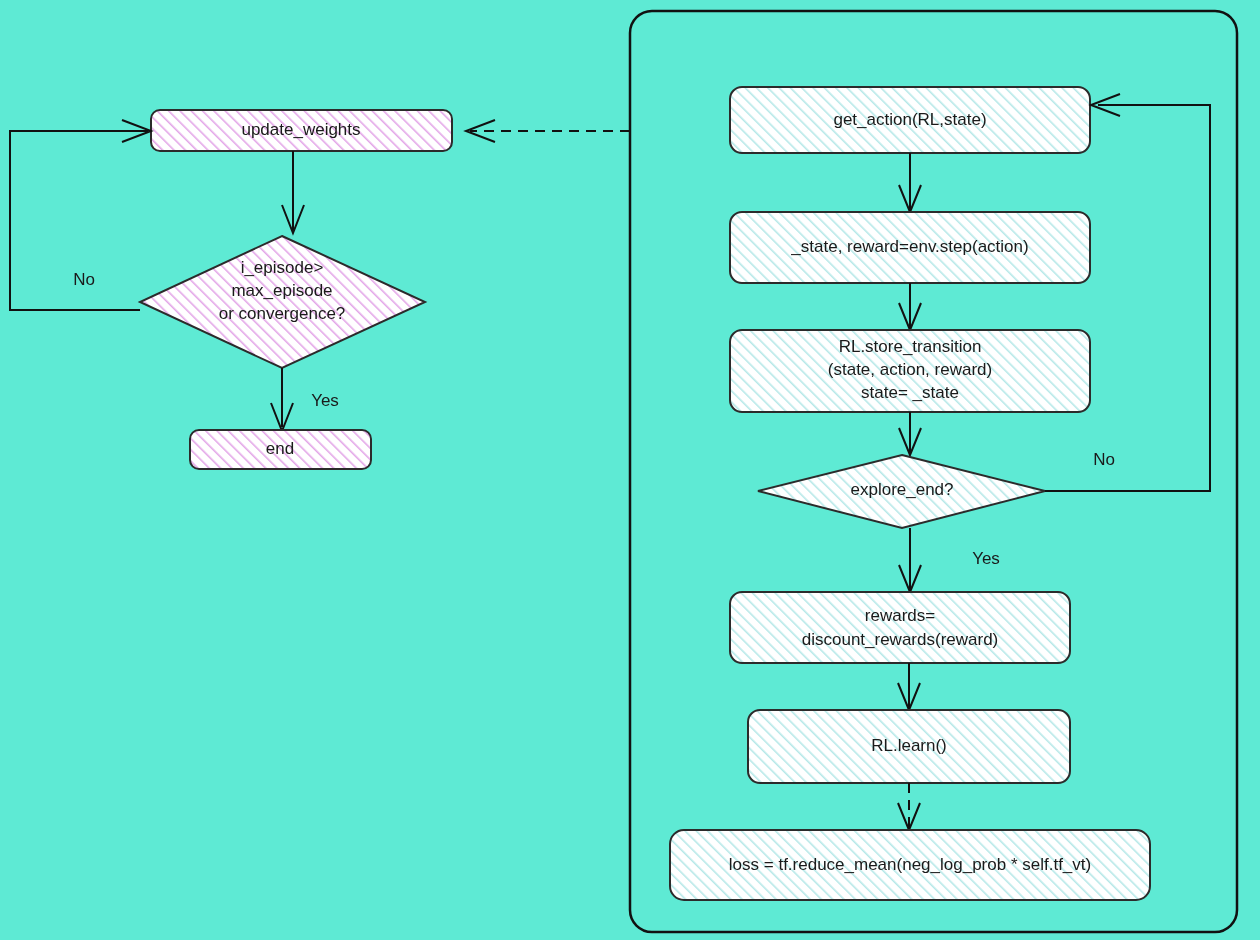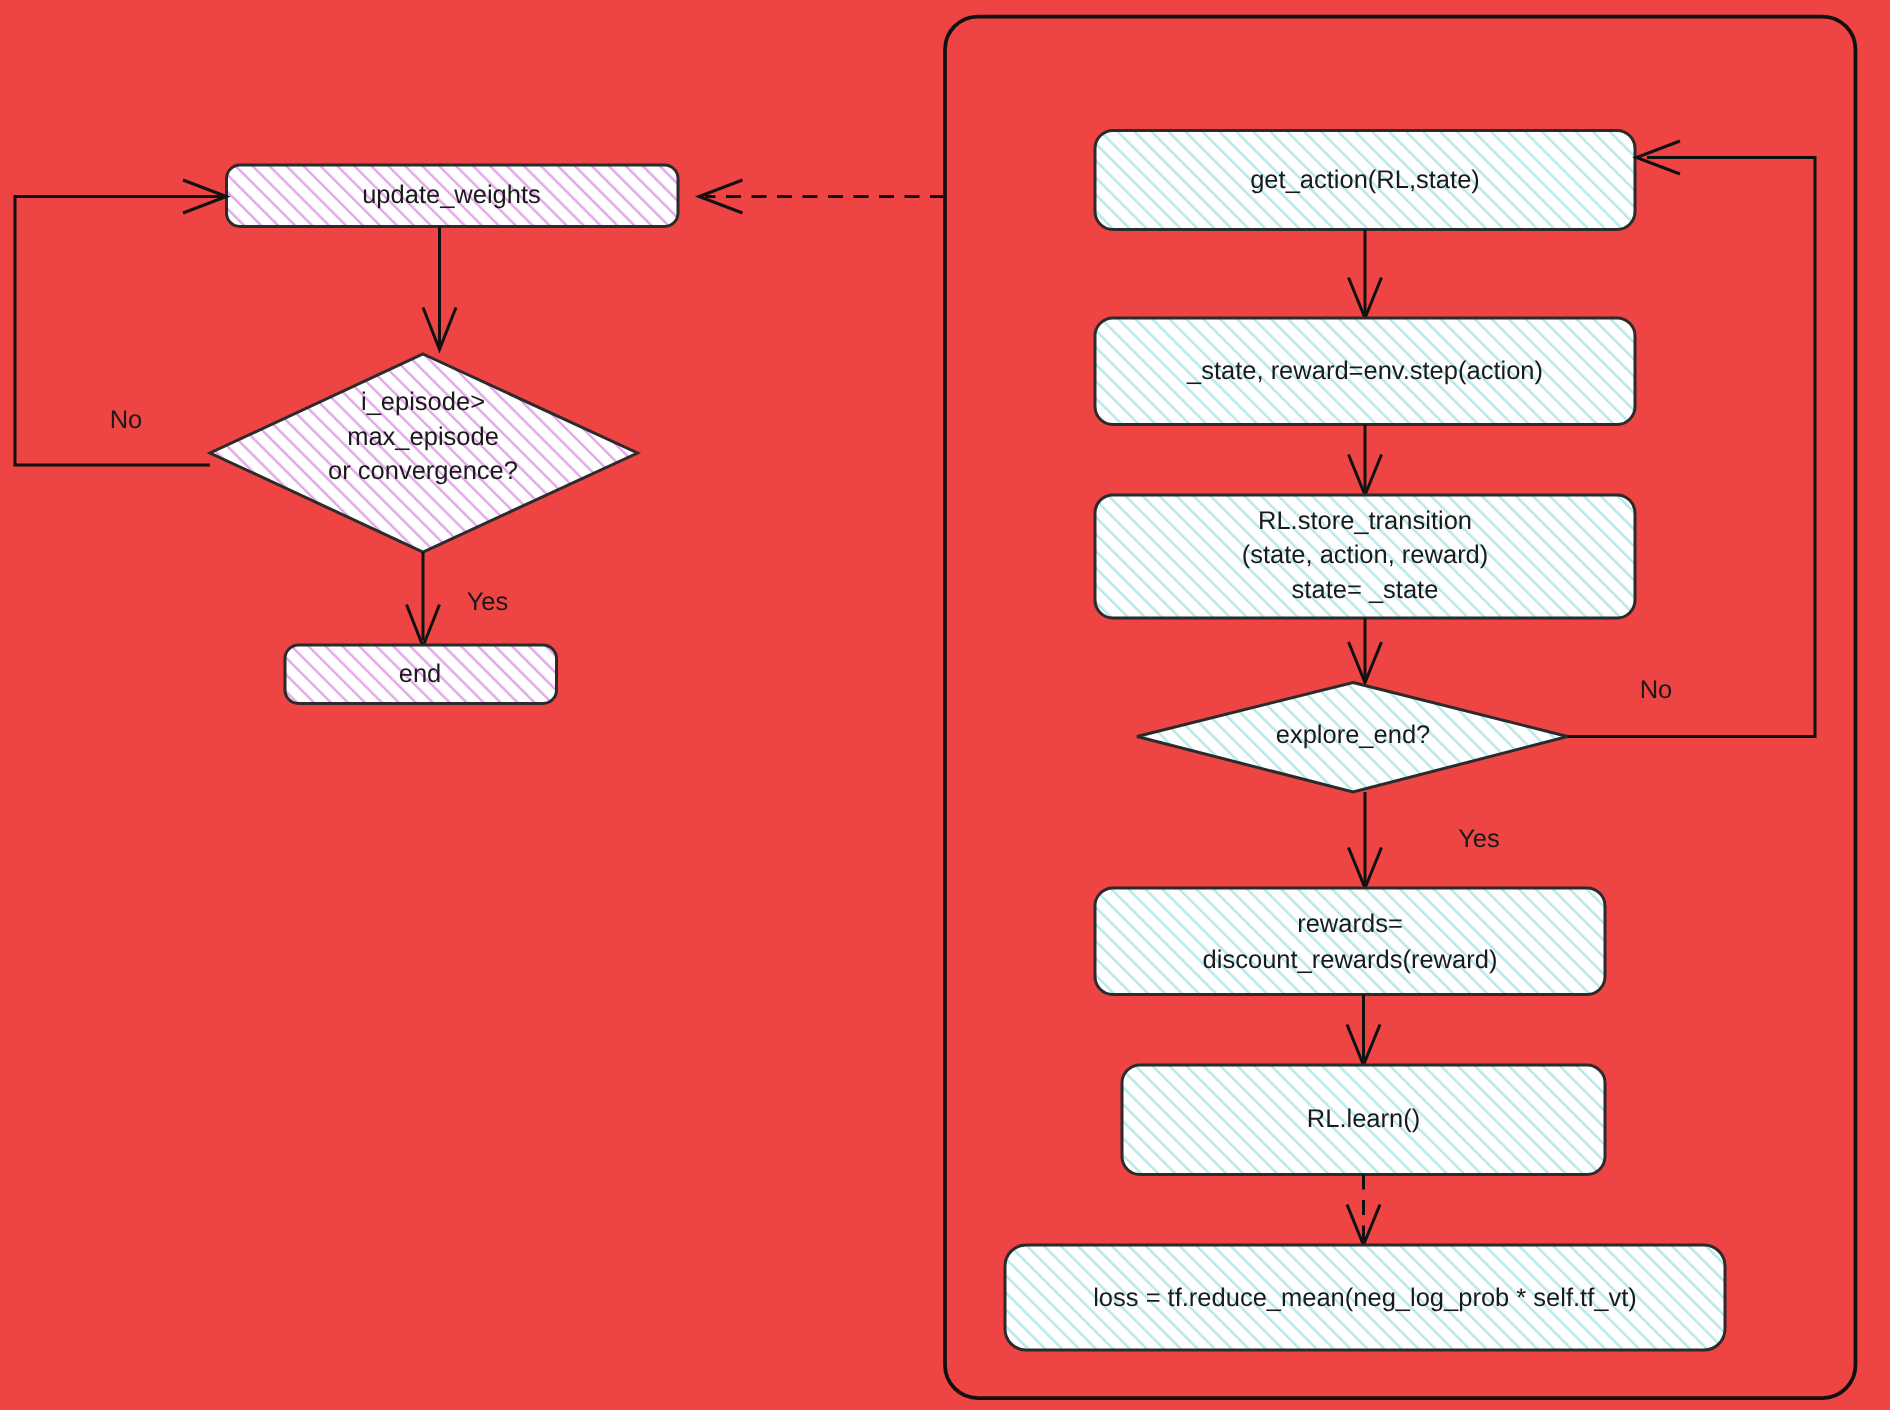--- a/index.html
+++ b/index.html
@@ -7,21 +7,21 @@
     padding: 0;
     background: #ffffff;
   }
   body {
     font-family: "Liberation Sans", sans-serif;
   }
   #canvas {
     position: relative;
     width: 1260px;
     height: 940px;
-    background: #ef4444;
+    background: #5eead4;
     overflow: hidden;
   }
   #flow-svg {
     position: absolute;
     top: 0;
     left: 0;
     width: 1260px;
     height: 940px;
   }
   .node-label {

